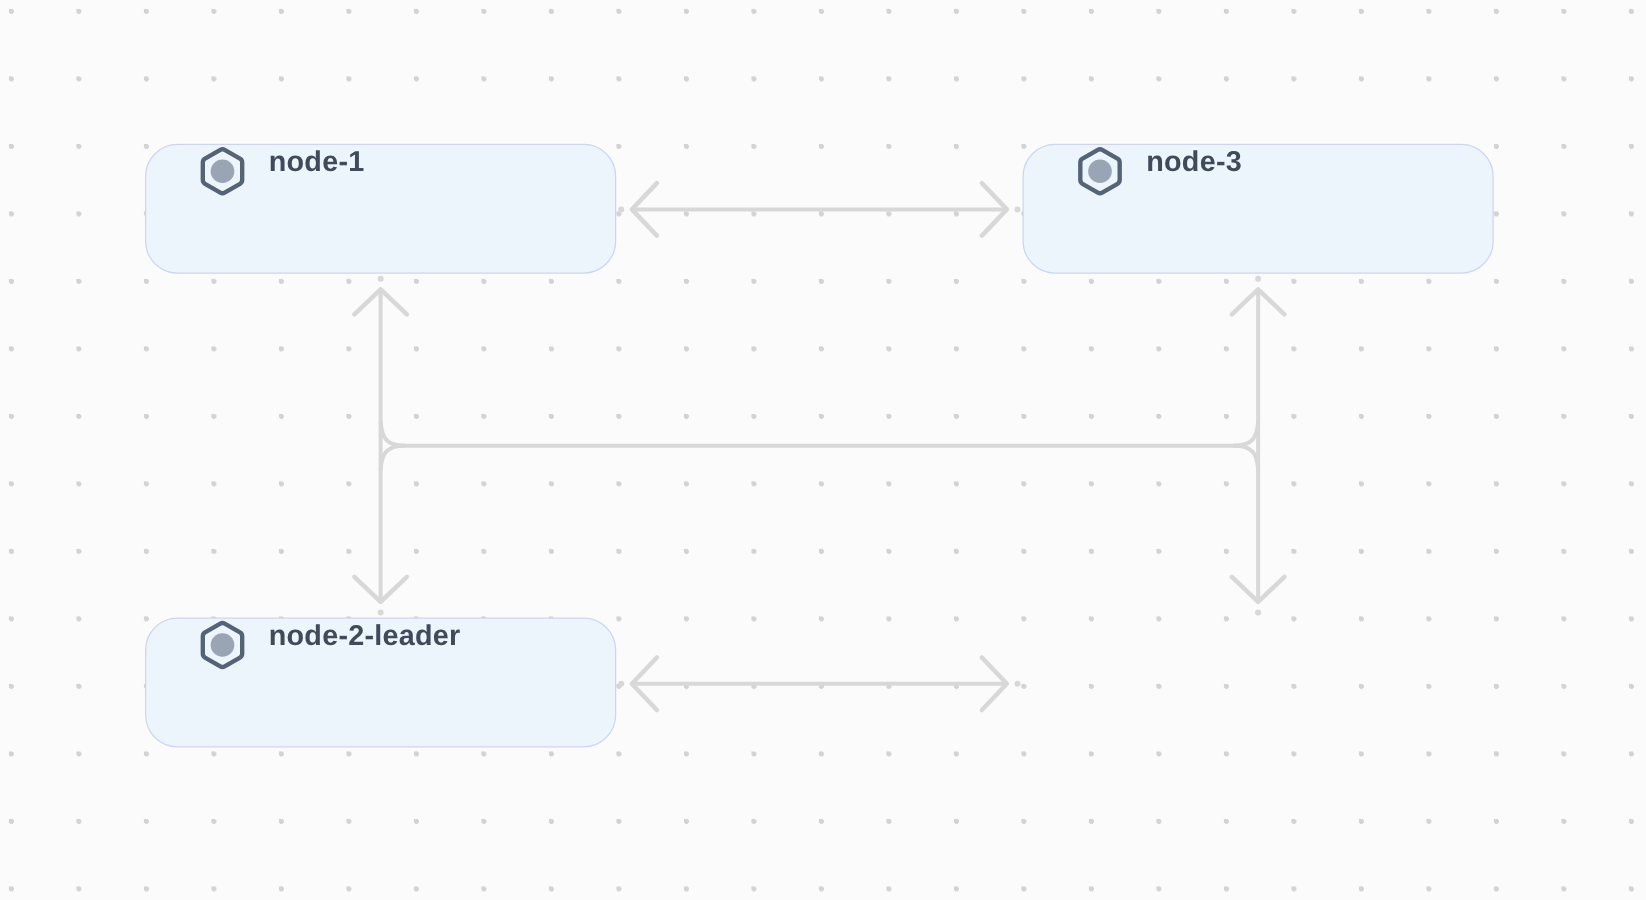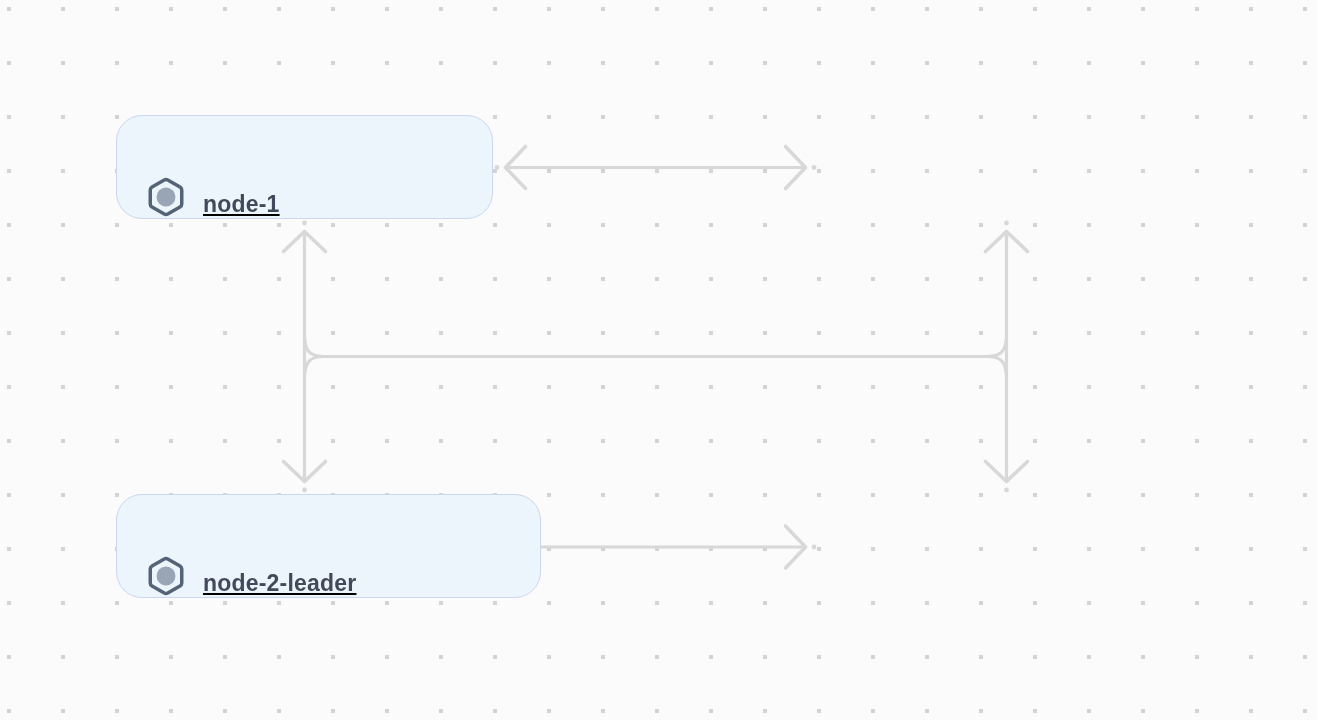--- a/index.html
+++ b/index.html
@@ -19,28 +19,27 @@
     position: absolute;
     left: 0; top: 0;
     width: 1317px; height: 720px;
     pointer-events: none;
   }
 
   .node {
     position: absolute;
     box-sizing: border-box;
     display: flex;
-    align-items: flex-end;
+    align-items: flex-start;
     gap: 16px;
-    padding-left: 28px;
+    padding-left: 40px;
     background: #ecf4fc;
     border: 1.5px solid #ccd6f3;
     border-radius: 26px;
     cursor: grab;
-    text-decoration: underline;
   }
 
   .node-icon {
     display: inline-flex;
     width: 42px;
     height: 42px;
     flex: 0 0 auto;
   }
 
   .node-label {
@@ -84,21 +83,30 @@
     </svg>
 <div class="node" style="left: 116px; top: 115px; width: 377px; height: 104px; background: rgb(236, 244, 252); border-color: rgb(204, 214, 243);">
     <span class="node-icon">
       <svg viewBox="0 0 24 24" width="42" height="42" fill="none">
         <path class="hex-outline" d="M21 16V8a2 2 0 0 0-1-1.73l-7-4a2 2 0 0 0-2 0l-7 4A2 2 0 0 0 3 8v8a2 2 0 0 0 1 1.73l7 4a2 2 0 0 0 2 0l7-4A2 2 0 0 0 21 16z" stroke-width="2" stroke-linejoin="round" stroke-linecap="round" stroke="#556377"></path>
         <circle class="hex-dot" cx="12" cy="12" r="5.4" fill="#99a5b5"></circle>
       </svg>
     </span>
     <span class="node-label" style="color: rgb(64, 74, 90);">node-1</span>
   </div>
-    <div class="node" style="left: 116px; top: 494px; width: 425px; height: 104px; background: rgb(236, 244, 252); border-color: rgb(204, 214, 243);">
+    <div class="node" style="left: 818px; top: 115px; width: 377px; height: 104px; background: rgb(236, 244, 252); border-color: rgb(204, 214, 243);">
+    <span class="node-icon">
+      <svg viewBox="0 0 24 24" width="42" height="42" fill="none">
+        <path class="hex-outline" d="M21 16V8a2 2 0 0 0-1-1.73l-7-4a2 2 0 0 0-2 0l-7 4A2 2 0 0 0 3 8v8a2 2 0 0 0 1 1.73l7 4a2 2 0 0 0 2 0l7-4A2 2 0 0 0 21 16z" stroke-width="2" stroke-linejoin="round" stroke-linecap="round" stroke="#556377"></path>
+        <circle class="hex-dot" cx="12" cy="12" r="5.4" fill="#99a5b5"></circle>
+      </svg>
+    </span>
+    <span class="node-label" style="color: rgb(64, 74, 90);">node-3</span>
+  </div>
+    <div class="node" style="left: 116px; top: 494px; width: 377px; height: 104px; background: rgb(236, 244, 252); border-color: rgb(204, 214, 243);">
     <span class="node-icon">
       <svg viewBox="0 0 24 24" width="42" height="42" fill="none">
         <path class="hex-outline" d="M21 16V8a2 2 0 0 0-1-1.73l-7-4a2 2 0 0 0-2 0l-7 4A2 2 0 0 0 3 8v8a2 2 0 0 0 1 1.73l7 4a2 2 0 0 0 2 0l7-4A2 2 0 0 0 21 16z" stroke-width="2" stroke-linejoin="round" stroke-linecap="round" stroke="#556377"></path>
         <circle class="hex-dot" cx="12" cy="12" r="5.4" fill="#99a5b5"></circle>
       </svg>
     </span>
     <span class="node-label" style="color: rgb(64, 74, 90);">node-2-leader</span>
   </div>
   </div>
 

